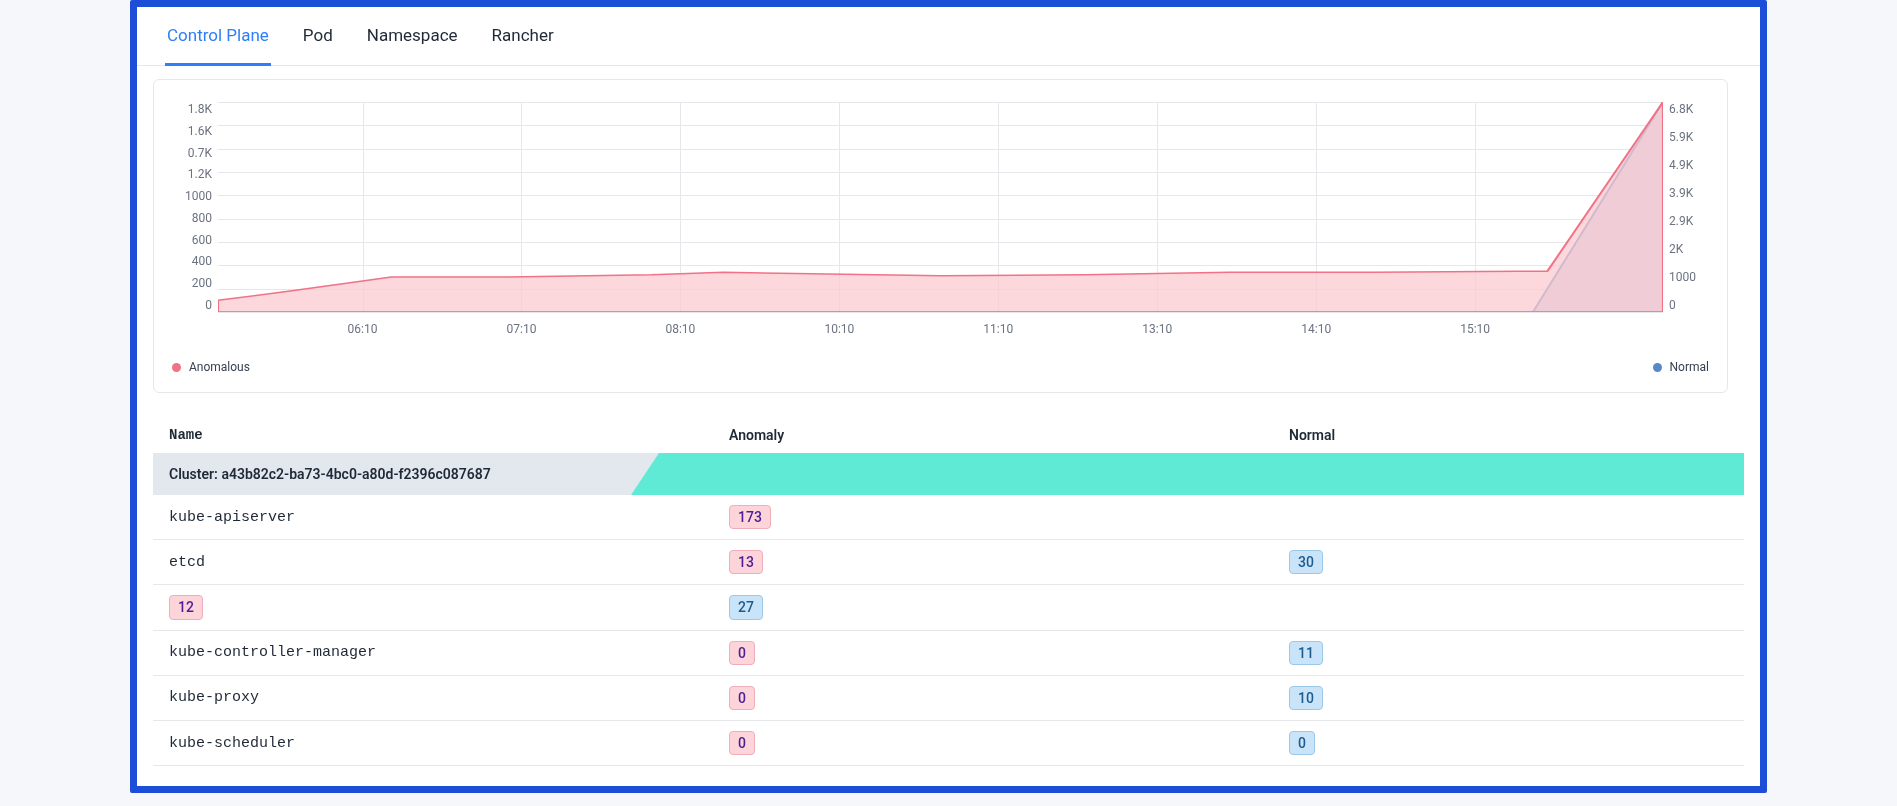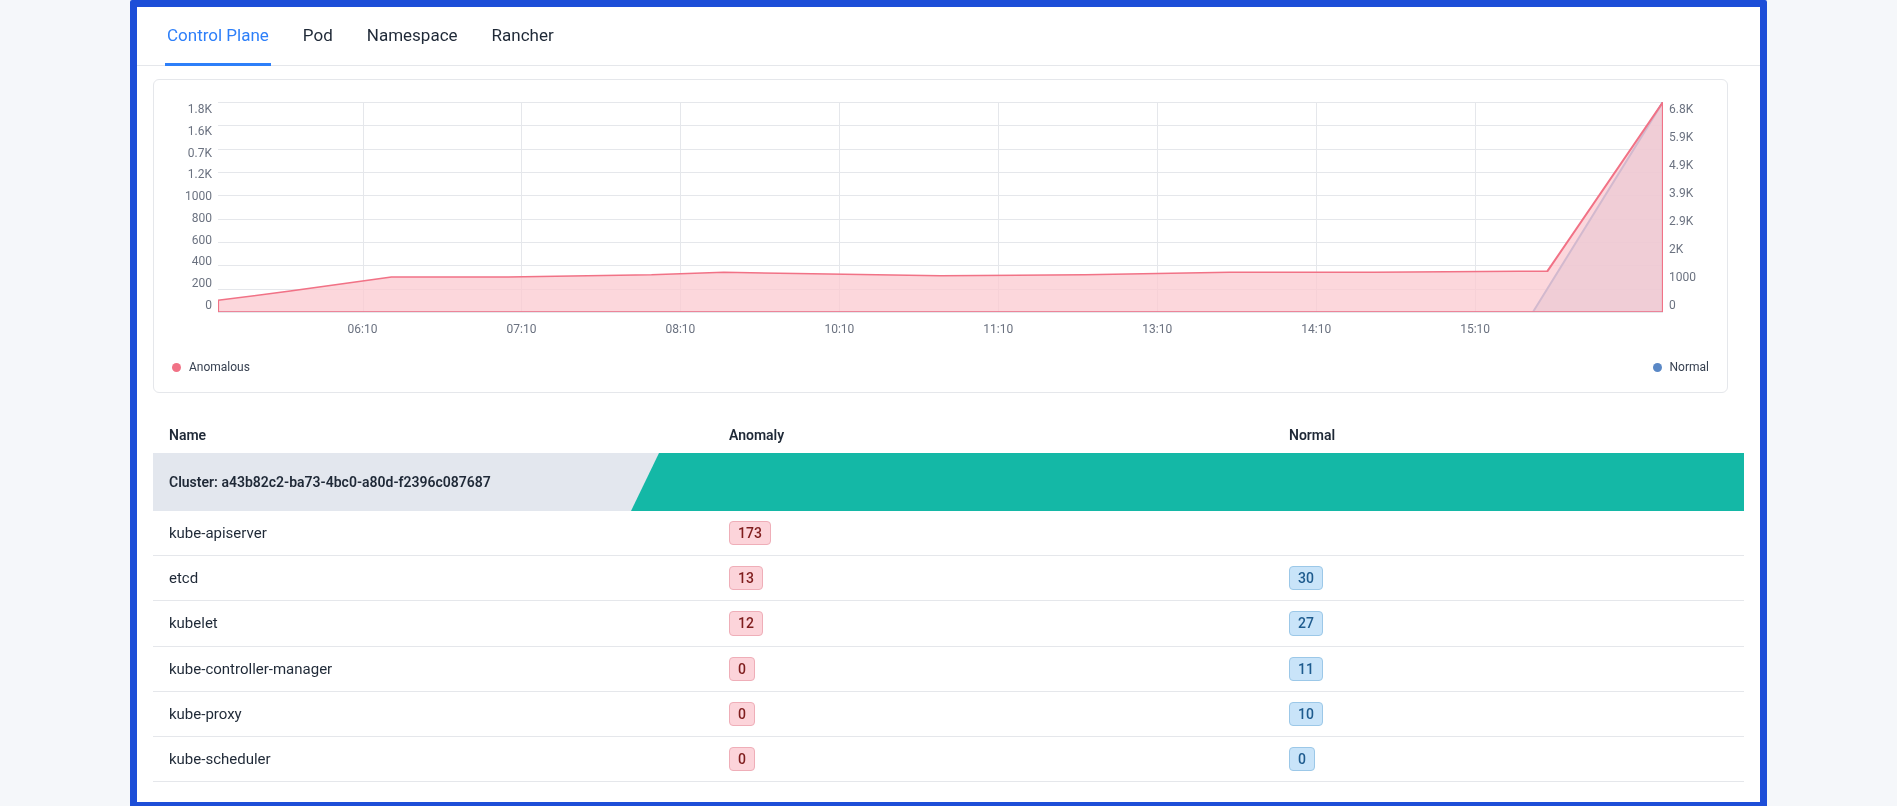--- a/index.html
+++ b/index.html
@@ -106,27 +106,27 @@
   .dot { width: 9px; height: 9px; border-radius: 50%; display: inline-block;}
   
   .table-wrap { padding: 0 16px 20px 16px; margin-top: 24px;}
   .thead {
     display: flex;
     font-size: 14px;
     font-weight: 600;
     color: #1f2937;
     padding: 10px 0 10px 16px;
   }
-  .col-name { flex: 0 0 560px;}
+  .col-name { flex: 0 0 560px; font-family: Liberation Mono, monospace;}
   .col-anomaly { flex: 0 0 560px;}
   .col-normal { flex: 1;}
   .group-header {
-    background: #14b8a6;
-    position: relative;
-    height: 58px;
+    background: #5eead4;
+    position: relative;
+    height: 42px;
     display:flex;
     align-items:center;
   }
   .group-header::after {
     content:"";
     position:absolute;
     left:0; top:0; bottom:0;
     width:506px;
     background:#e3e7ee;
     clip-path: polygon(0 0, 100% 0, calc(100% - 28px) 100%, 0 100%);
@@ -149,21 +149,21 @@
     padding: 2px 8px;
     border-radius:4px;
     font-size:14px;
     font-weight:500;
     line-height:1.3;
     min-width:22px;
     text-align:center;
   }
   .badge-anomaly {
     background:#fcd4da;
-    color:#7f1d1d;
+    color:#4c1d95;
     border:1px solid #efaeb8;
   }
   .badge-normal {
     background:#c9e4f9;
     color:#1e5b8e;
     border:1px solid #9cc8e8;
   }
 </style>
 </head>
 <body>
@@ -271,21 +271,20 @@
           <div class="trow">
             <div class="col-name">kube-apiserver</div>
             <div class="col-anomaly"><span class="badge badge-anomaly">173</span></div>
           </div>
           <div class="trow">
             <div class="col-name">etcd</div>
             <div class="col-anomaly"><span class="badge badge-anomaly">13</span></div>
             <div class="col-normal"><span class="badge badge-normal">30</span></div>
           </div>
           <div class="trow">
-            <div class="col-name">kubelet</div>
             <div class="col-anomaly"><span class="badge badge-anomaly">12</span></div>
             <div class="col-normal"><span class="badge badge-normal">27</span></div>
           </div>
           <div class="trow">
             <div class="col-name">kube-controller-manager</div>
             <div class="col-anomaly"><span class="badge badge-anomaly">0</span></div>
             <div class="col-normal"><span class="badge badge-normal">11</span></div>
           </div>
           <div class="trow">
             <div class="col-name">kube-proxy</div>

